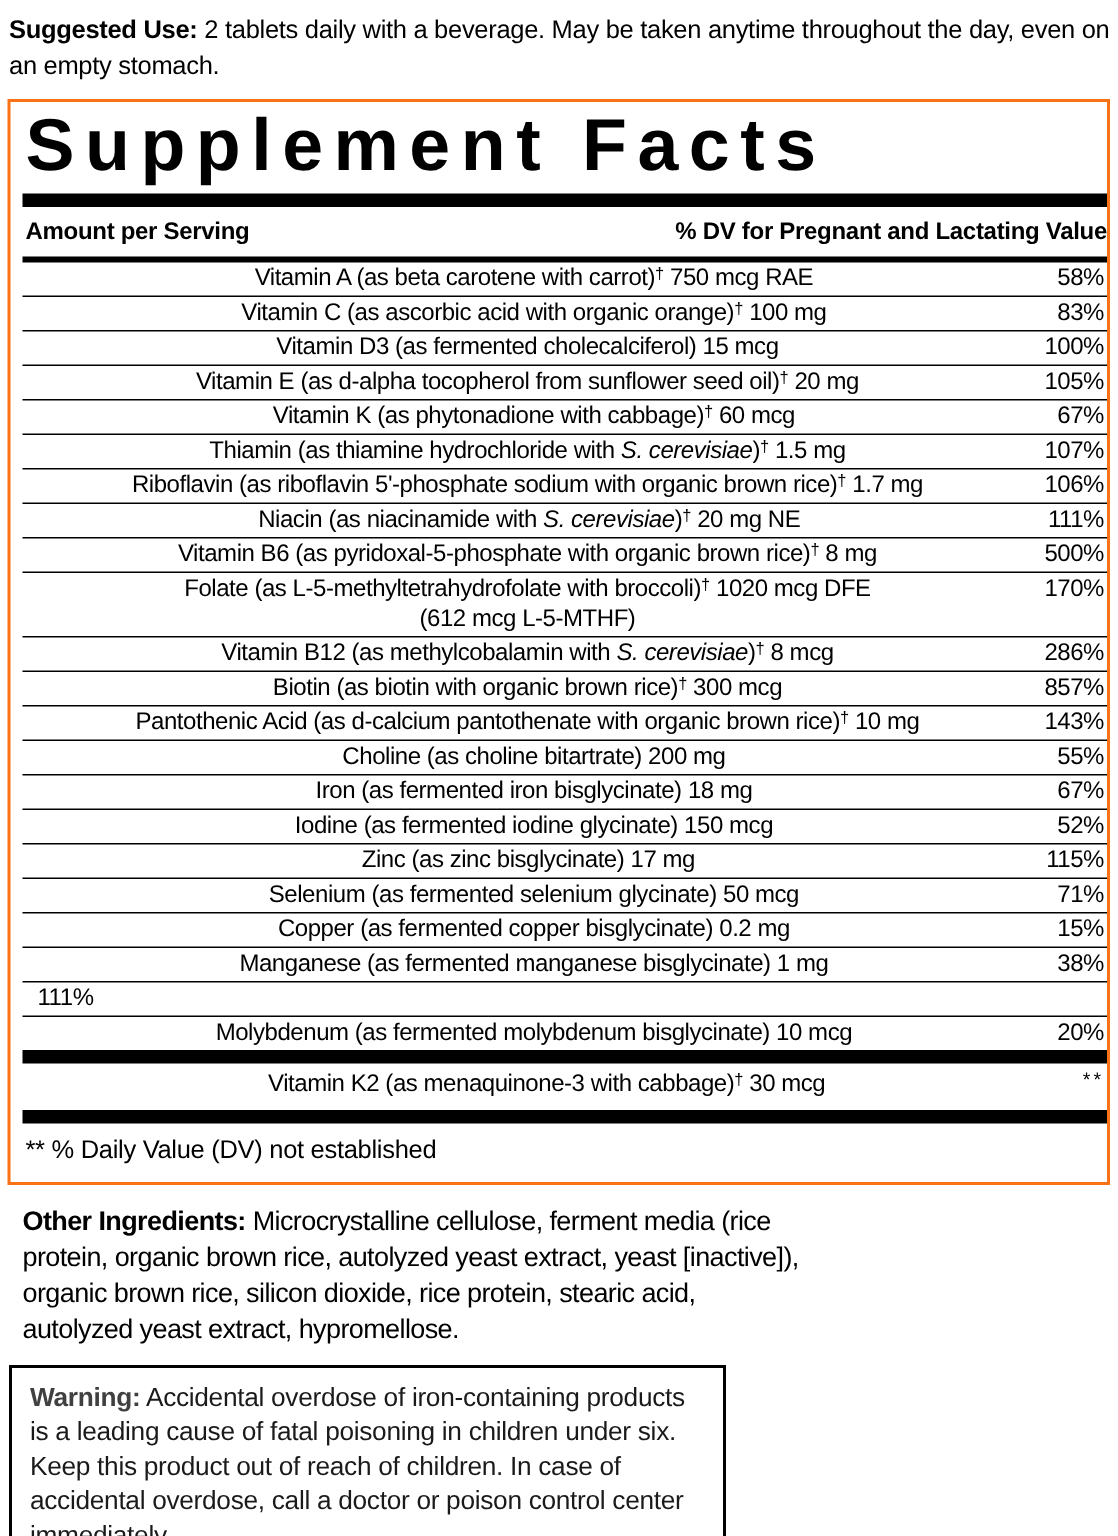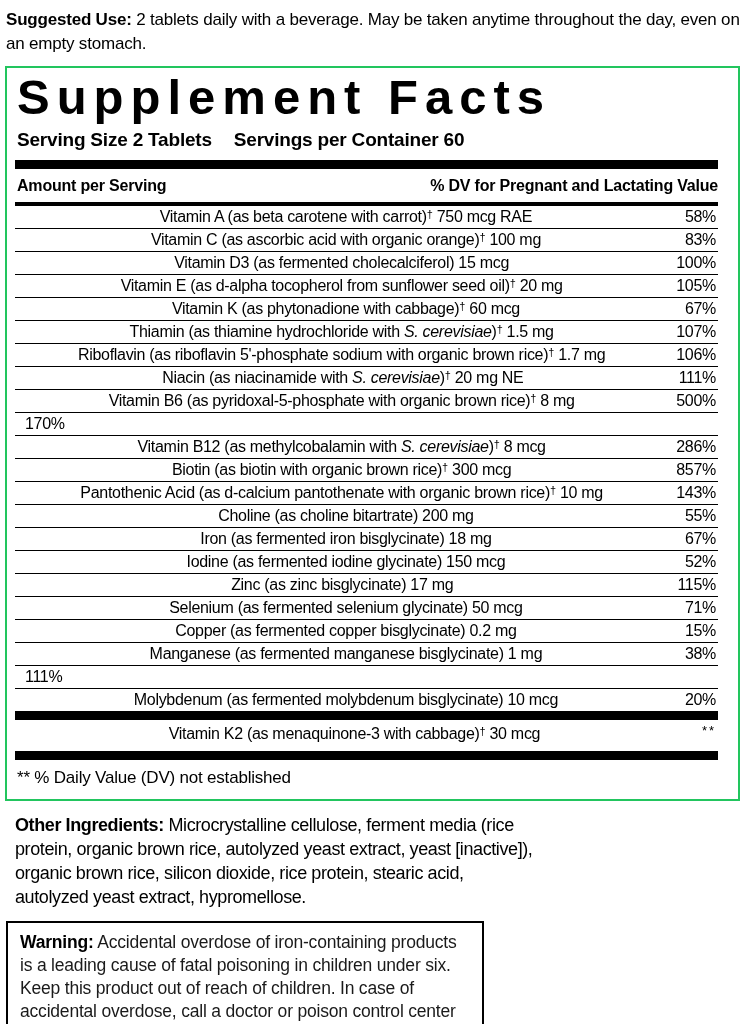--- a/index.html
+++ b/index.html
@@ -9,21 +9,21 @@
     font-family: "Liberation Sans", sans-serif;
     -webkit-font-smoothing: antialiased;
   }
   .page { box-sizing: border-box; width: 745px; padding: 6px 5px 0 5px; }
 
   
   .suggested { margin: 2px 0 10px 1px; font-size: 17px; line-height: 24px; letter-spacing: -0.2px; }
   .suggested b { letter-spacing: -0.2px; }
 
   
-  .panel { border: 2px solid #22c55e; padding: 0 20px 7px 8px; margin-bottom: 9px; }
+  .panel { border: 2px solid #f97316; padding: 0 0 7px 8px; margin-bottom: 9px; }
   .title {
     font-size: 49px; font-weight: bold; letter-spacing: 7px;
     line-height: 1.02; padding: 5px 0 6px 2px; white-space: nowrap;
   }
   .serving { font-size: 19px; font-weight: bold; padding: 0 0 9px 2px; letter-spacing: -0.2px; }
   .serving .gap { display: inline-block; width: 22px; }
   .bar { background: #000; }
   .bar.thick { height: 9px; }
   .bar.med { height: 4px; }
   .thead {
@@ -45,36 +45,34 @@
 
   
   .other { width: 524px; margin: 12px 0 12px 10px; font-size: 18px; line-height: 24px; letter-spacing: -0.4px; }
 
   
   .warning {
     box-sizing: border-box; width: 478px; margin-left: 1px;
     border: 2px solid #000; padding: 8px 12px 10px 12px;
     font-size: 17.5px; line-height: 23px; color: #1a1a1a; letter-spacing: -0.2px;
   }
-  .warning b { color: #000000; }
+  .warning b { color: #404040; }
 </style>
 </head>
 <body>
 
 <div class="page">
 
   <p class="suggested"><b>Suggested Use:</b>
     <span>2 tablets daily with a beverage. May be taken anytime throughout the day, even on an empty stomach.</span>
   </p>
 
   <div class="panel">
     <div class="title">Supplement Facts</div>
 
-    <div class="serving"><span>Serving Size 2 Tablets</span><span class="gap"></span><span>Servings per Container 60</span>
-    </div>
 
     <div class="bar thick"></div>
 
     <div class="thead">
       <span>Amount per Serving</span>
       <span>% DV for Pregnant and Lactating Value</span>
     </div>
 
     <div class="bar med"></div>
 
@@ -109,20 +107,21 @@
         </div>
         <div class="row">
           <span class="nname"><span>Niacin (as niacinamide with </span><i>S. cerevisiae</i><span>)</span><span class="sup">†</span><span> 20 mg NE</span></span>
           <span class="dv">111%</span>
         </div>
         <div class="row">
           <span class="nname"><span>Vitamin B6 (as pyridoxal-5-phosphate with organic brown rice)</span><span class="sup">†</span><span> 8 mg</span></span>
           <span class="dv">500%</span>
         </div>
         <div class="row">
+          <span class="nname"><span>Folate (as L-5-methyltetrahydrofolate with broccoli)</span><span class="sup">†</span><span> 1020 mcg DFE</span><span class="line2">(612 mcg L-5-MTHF)</span></span>
           <span class="dv">170%</span>
         </div>
         <div class="row">
           <span class="nname"><span>Vitamin B12 (as methylcobalamin with </span><i>S. cerevisiae</i><span>)</span><span class="sup">†</span><span> 8 mcg</span></span>
           <span class="dv">286%</span>
         </div>
         <div class="row">
           <span class="nname"><span>Biotin (as biotin with organic brown rice)</span><span class="sup">†</span><span> 300 mcg</span></span>
           <span class="dv">857%</span>
         </div>

